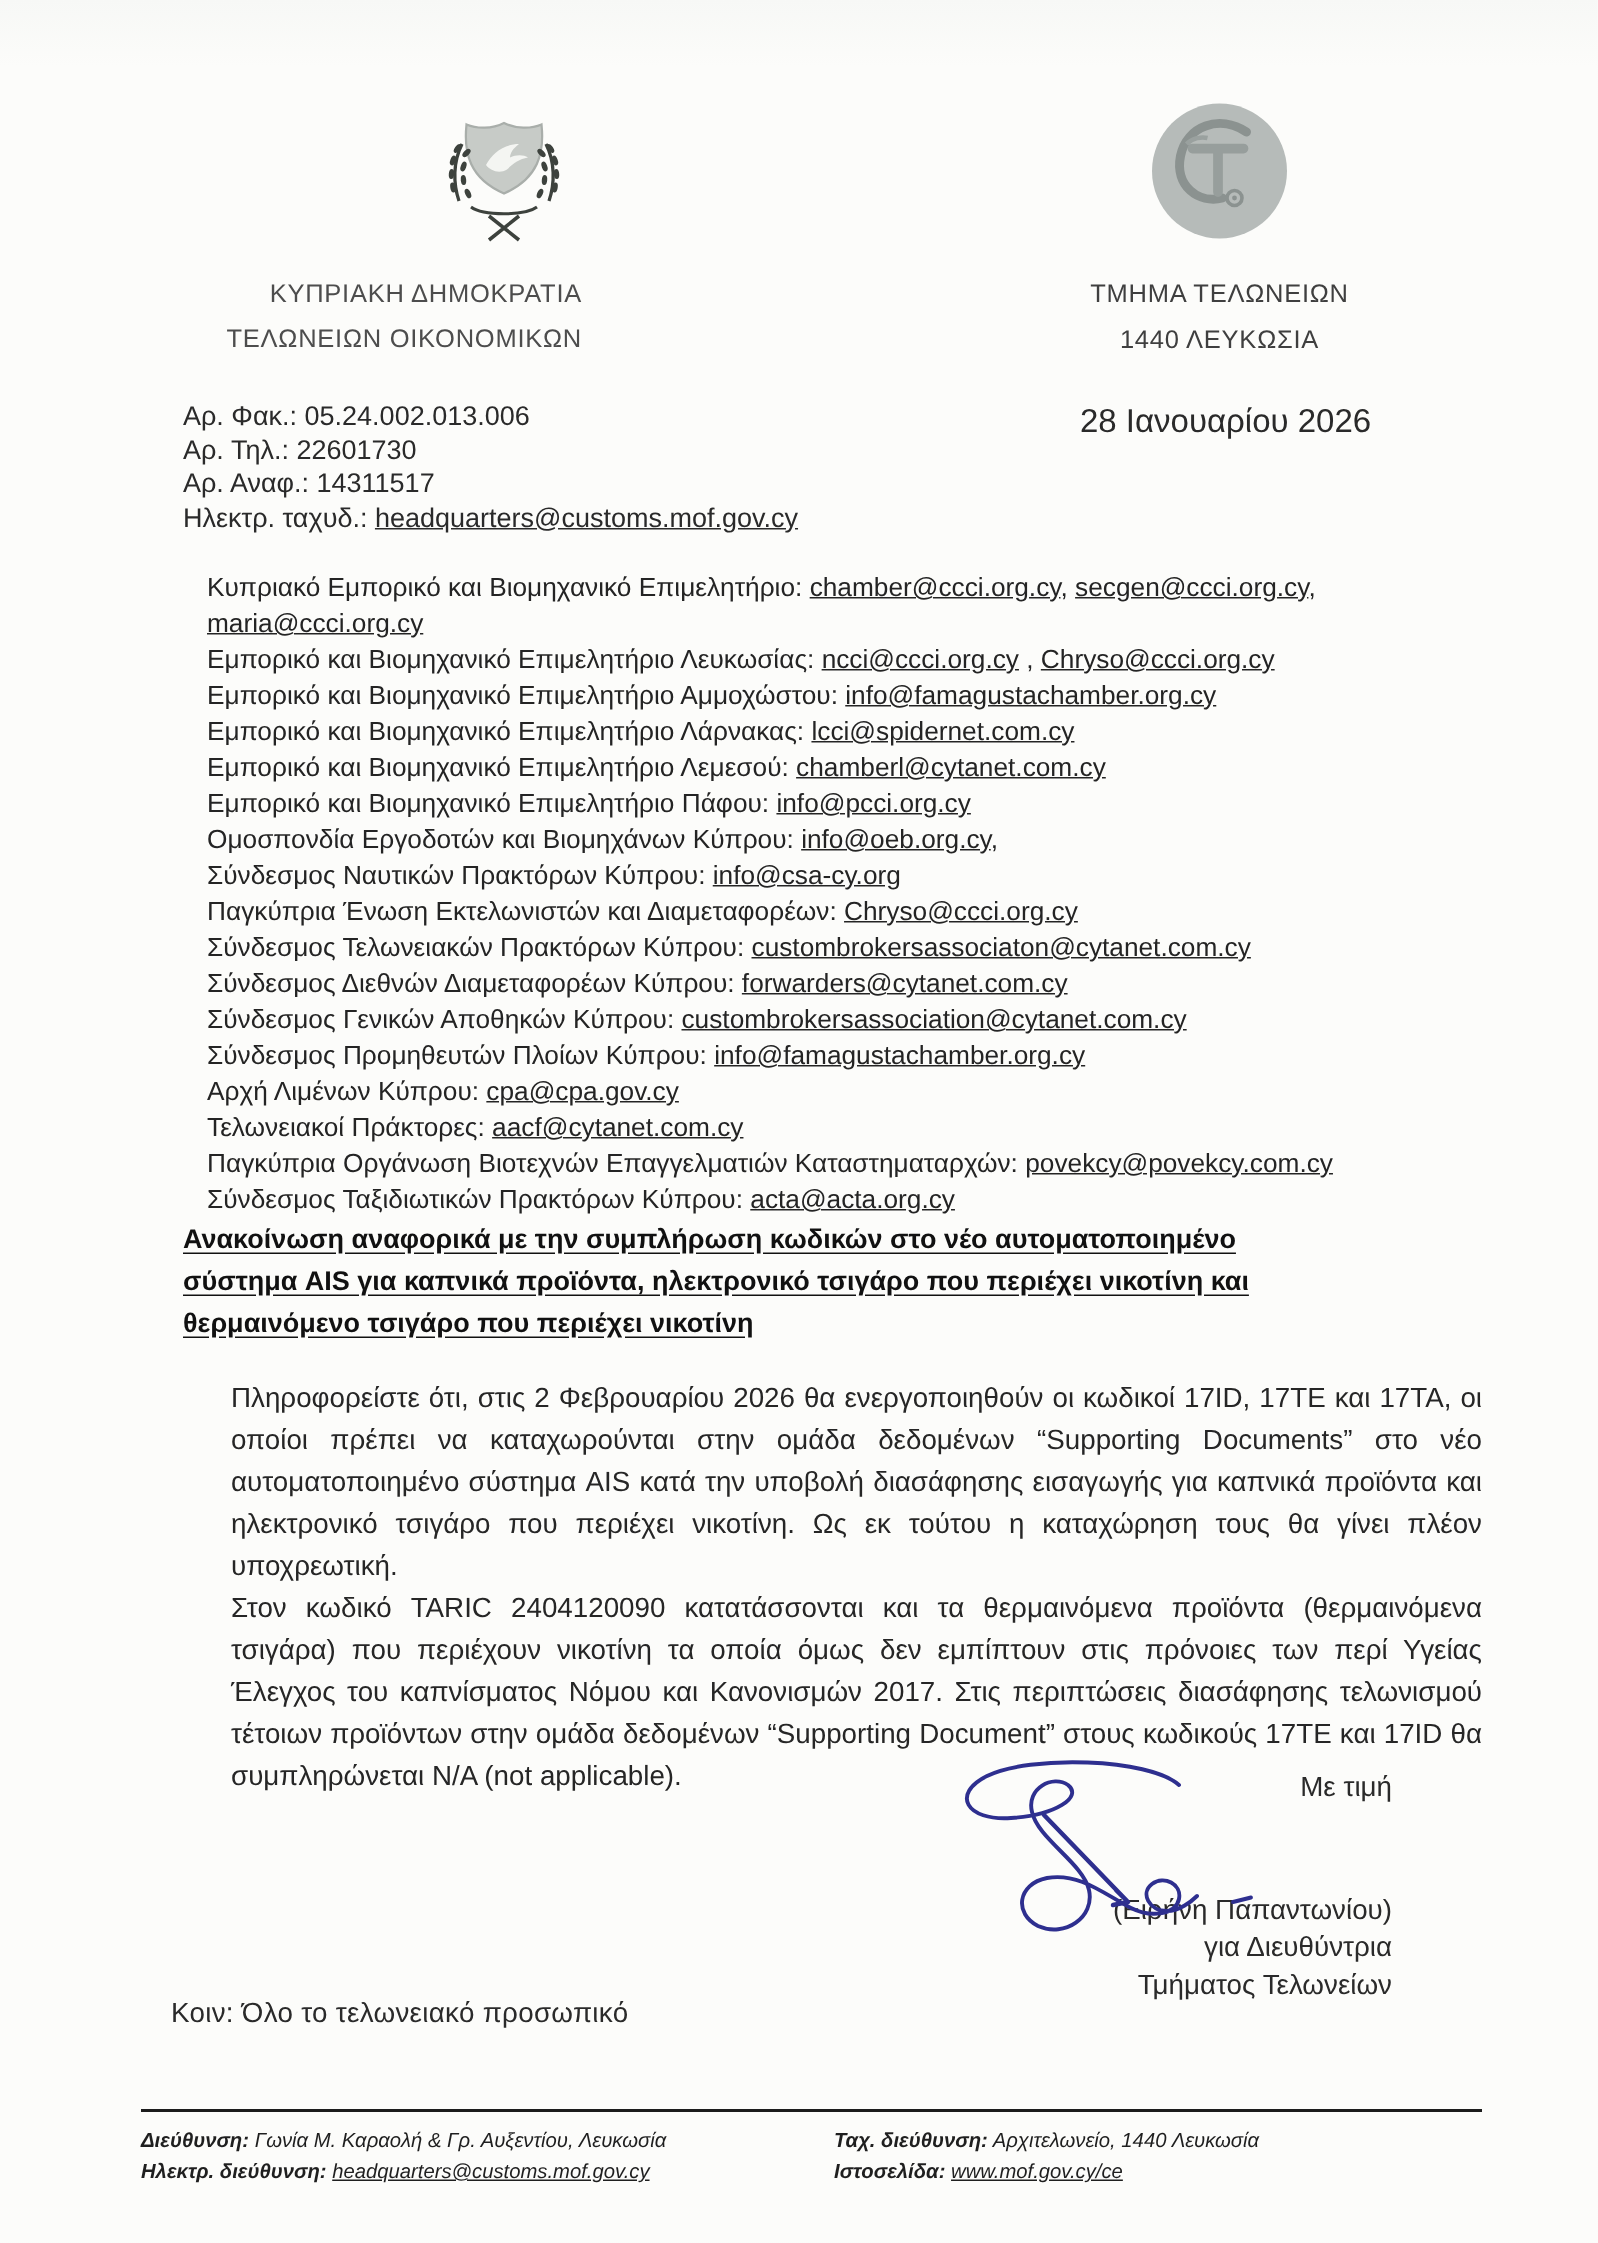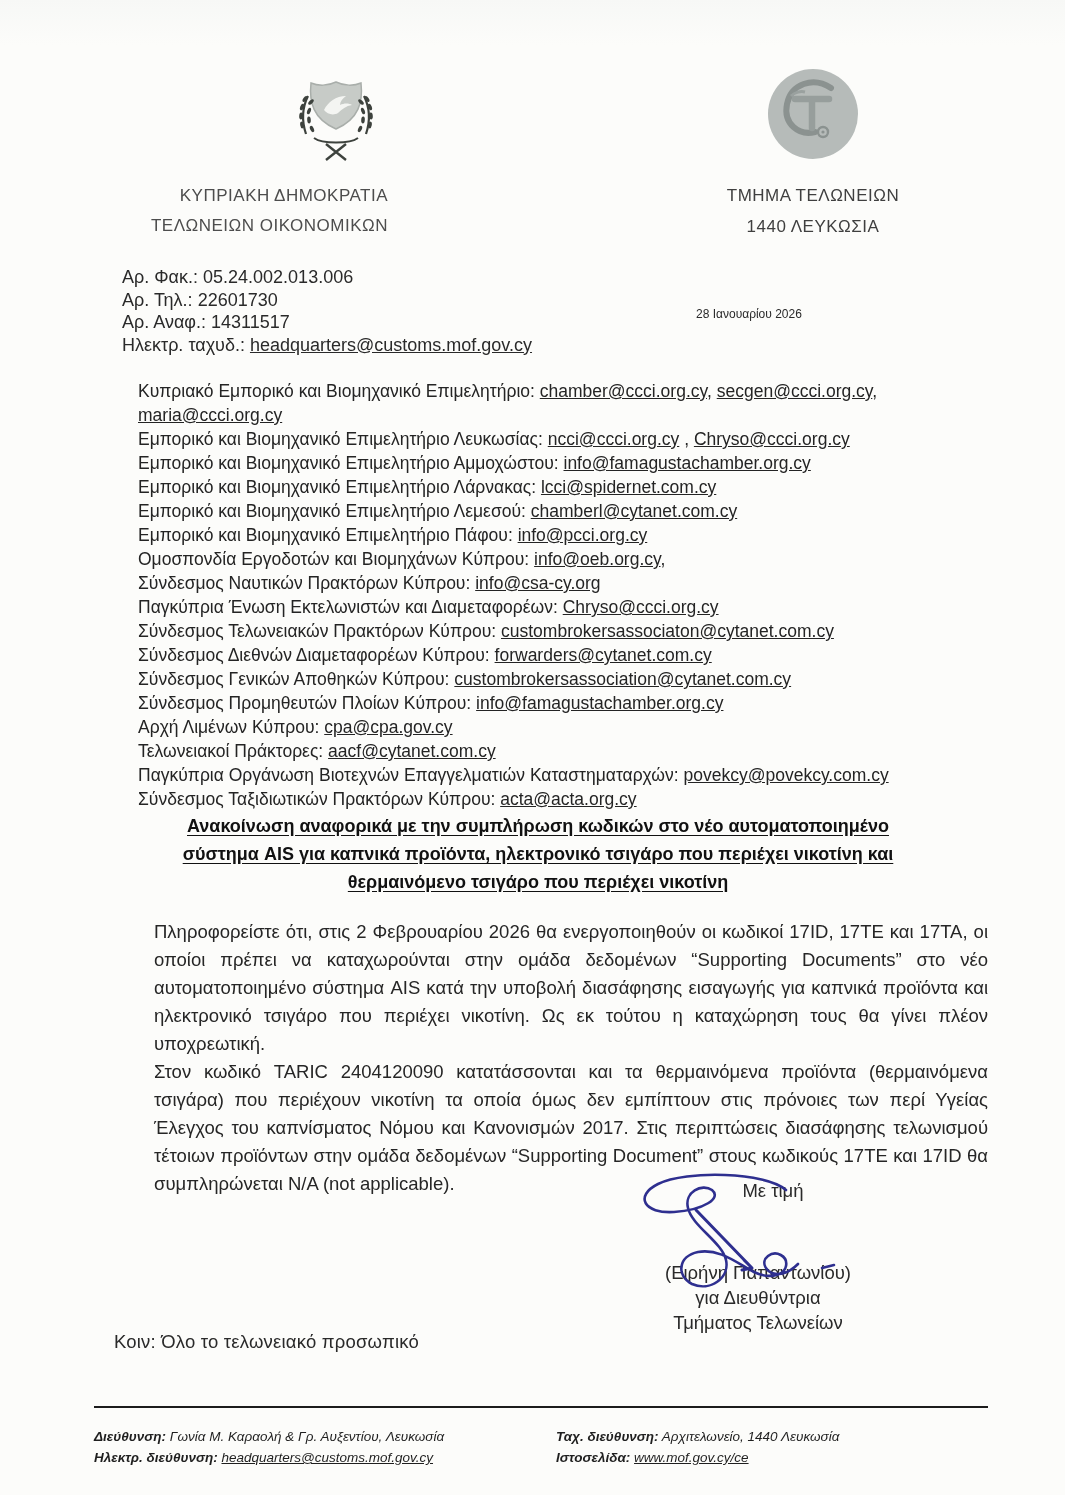--- a/index.html
+++ b/index.html
@@ -29,61 +29,61 @@
   .emblem-wrap{height:95px;margin-bottom:14px;}
   .logo-wrap{height:96px;margin-bottom:18px;}
   
   .ref-block{
     position:absolute;left:122px;top:266px;
     font-size:18px;line-height:22.5px;color:#2a2a2a;
   }
   .ref-line .ref-value{color:#2a2a2a;}
   .ref-line .u{text-decoration:underline;}
   .date{
-    position:absolute;left:696px;top:268px;
-    font-size:12px;color:#2a2a2a;margin-top:39px;
+    position:absolute;left:720px;top:268px;
+    font-size:22px;color:#2a2a2a;
   }
   
   .recipients{
     position:absolute;left:122px;top:379px;width:832px;
     font-size:17.5px;line-height:24px;color:#242424;margin-left:16px;
   }
   .email-link{color:#242424;text-decoration:underline;cursor:pointer;}
   
   .subject{
     position:absolute;left:122px;top:812px;width:832px;
-    text-align:center;font-weight:bold;font-size:18px;line-height:28px;color:#111;
+    text-align:left;font-weight:bold;font-size:18px;line-height:28px;color:#111;
   }
   .subject .subject-line{text-decoration:underline;text-underline-offset:3px;}
   
   .body-para{
     position:absolute;left:122px;width:834px;
     font-size:18.5px;line-height:28px;color:#262626;
     text-align:justify;
     margin-left:32px;
   }
   .para1{top:899px;}
   .para2{top:1039px;}
   
   .sig-block{
     position:absolute;left:588px;top:1180px;width:340px;
-    text-align:center;font-size:18.5px;color:#2a2a2a;
+    text-align:right;font-size:18.5px;color:#2a2a2a;
   }
   .sig-closing{display:block;margin-left:30px;}
   .sig-name-lines{margin-top:58px;line-height:25px;}
   .sig-svg{position:absolute;left:38px;top:-12px;pointer-events:none;}
   
   .cc-line{
     position:absolute;left:114px;top:1331px;
     font-size:18.5px;color:#2a2a2a;letter-spacing:.2px;
   }
   
   .footer{
     position:absolute;left:94px;top:1406px;width:894px;
-    border-top:2.5px solid #1c1c1c;padding-top:18px;
+    border-top:2.5px solid #1c1c1c;padding-top:8px;
     font-size:13.5px;font-style:italic;color:#1f1f1f;
     display:flex;
   }
   .footer .col-left{width:462px;}
   .footer .col-right{flex:1;}
   .footer .f-line{line-height:21px;}
   .footer .f-label{font-weight:bold;}
   .footer .f-link{text-decoration:underline;color:#1f1f1f;cursor:pointer;}
 </style>
 </head>

